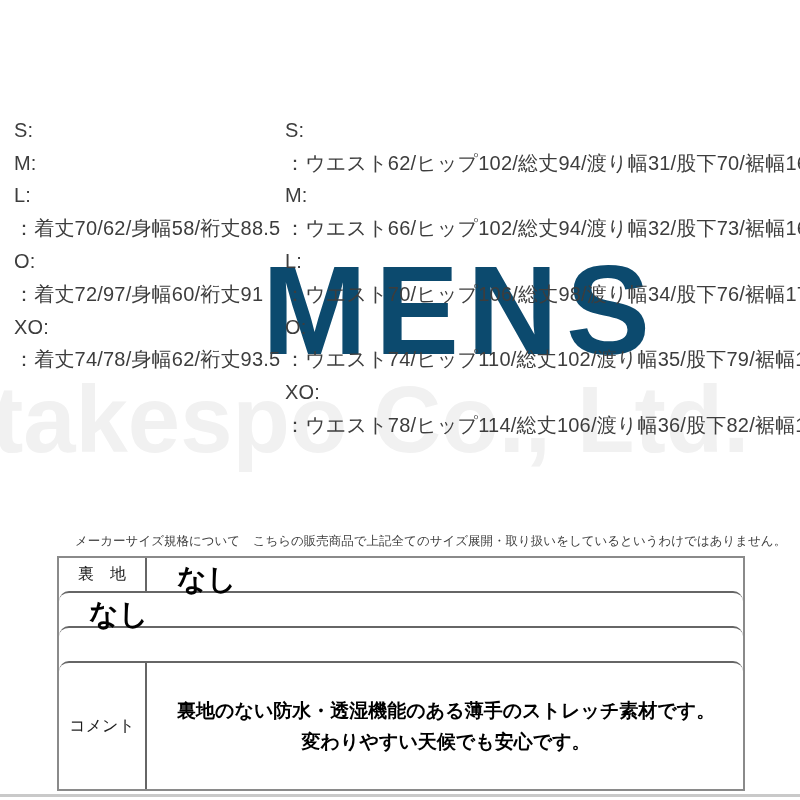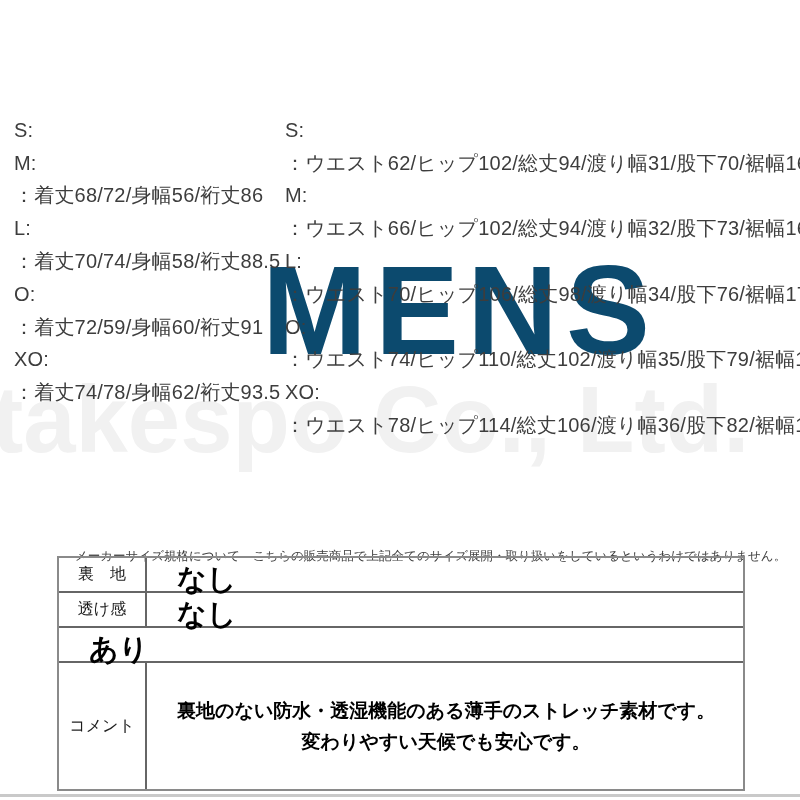--- a/index.html
+++ b/index.html
@@ -15,29 +15,29 @@
   
   .size-col{position:absolute;top:114px;z-index:1;}
   .size-col-left{left:14px;}
   .size-col-right{left:285px;}
   .size-line{
     height:32.8px;display:flex;align-items:center;white-space:nowrap;
     font-size:20px;color:#3d3d3d;letter-spacing:0.2px;
   }
   
   .note{
-    position:absolute;left:75px;top:548px;z-index:1;
+    position:absolute;left:75px;top:533px;z-index:1;
     font-size:12.5px;color:#3d3d3d;white-space:nowrap;
   }
   
   .spec-table{
     position:absolute;left:57px;top:556px;width:688px;z-index:1;
     border:2px solid #8a8a8a;box-sizing:border-box;background:transparent;
   }
-  .spec-row{display:flex;}
+  .spec-row{display:flex;border-radius:10px;}
   .spec-row + .spec-row{border-top:2px solid #666666;}
   .spec-cell-label{
     width:86px;flex:0 0 86px;border-right:2px solid #666666;
     display:flex;align-items:center;justify-content:center;
     font-size:16px;color:#1c1c1c;
   }
   .spec-cell-value{
     flex:1;display:flex;align-items:center;padding-left:30px;
     font-weight:bold;color:#000000;
   }
@@ -52,25 +52,24 @@
 </style>
 </head>
 <body>
 
 <div class="wm wm-1">MENS</div>
 <div class="wm wm-2">takespo Co., Ltd.</div>
 
 <div class="size-col size-col-left">
   <div class="size-line">S:</div>
   <div class="size-line">M:</div>
-  <div class="size-line">：着丈68/72/身幅56/裄丈86</div>
   <div class="size-line">L:</div>
-  <div class="size-line">：着丈70/74/身幅58/裄丈88.5</div>
+  <div class="size-line">：着丈70/62/身幅58/裄丈88.5</div>
   <div class="size-line">O:</div>
-  <div class="size-line">：着丈72/59/身幅60/裄丈91</div>
+  <div class="size-line">：着丈72/97/身幅60/裄丈91</div>
   <div class="size-line">XO:</div>
   <div class="size-line">：着丈74/78/身幅62/裄丈93.5</div>
 </div>
 
 <div class="size-col size-col-right">
   <div class="size-line">S:</div>
   <div class="size-line">：ウエスト62/ヒップ102/総丈94/渡り幅31/股下70/裾幅16</div>
   <div class="size-line">M:</div>
   <div class="size-line">：ウエスト66/ヒップ102/総丈94/渡り幅32/股下73/裾幅16.5</div>
   <div class="size-line">L:</div>
@@ -82,25 +81,23 @@
 </div>
 
 <div class="note">メーカーサイズ規格について　こちらの販売商品で上記全てのサイズ展開・取り扱いをしているというわけではありません。</div>
 
 <div class="spec-table">
   <div class="spec-row spec-row-small">
     <div class="spec-cell-label">裏　地</div>
     <div class="spec-cell-value">なし</div>
   </div>
   <div class="spec-row spec-row-small">
-    <div class="spec-cell-label">透け感</div>
     <div class="spec-cell-value">なし</div>
   </div>
   <div class="spec-row spec-row-small">
-    <div class="spec-cell-value">あり</div>
   </div>
   <div class="spec-row spec-row-comment">
     <div class="spec-cell-label">コメント</div>
     <div class="spec-cell-value">裏地のない防水・透湿機能のある薄手のストレッチ素材です。
 変わりやすい天候でも安心です。</div>
   </div>
 </div>
 
 <div class="bottom-line"></div>
 

